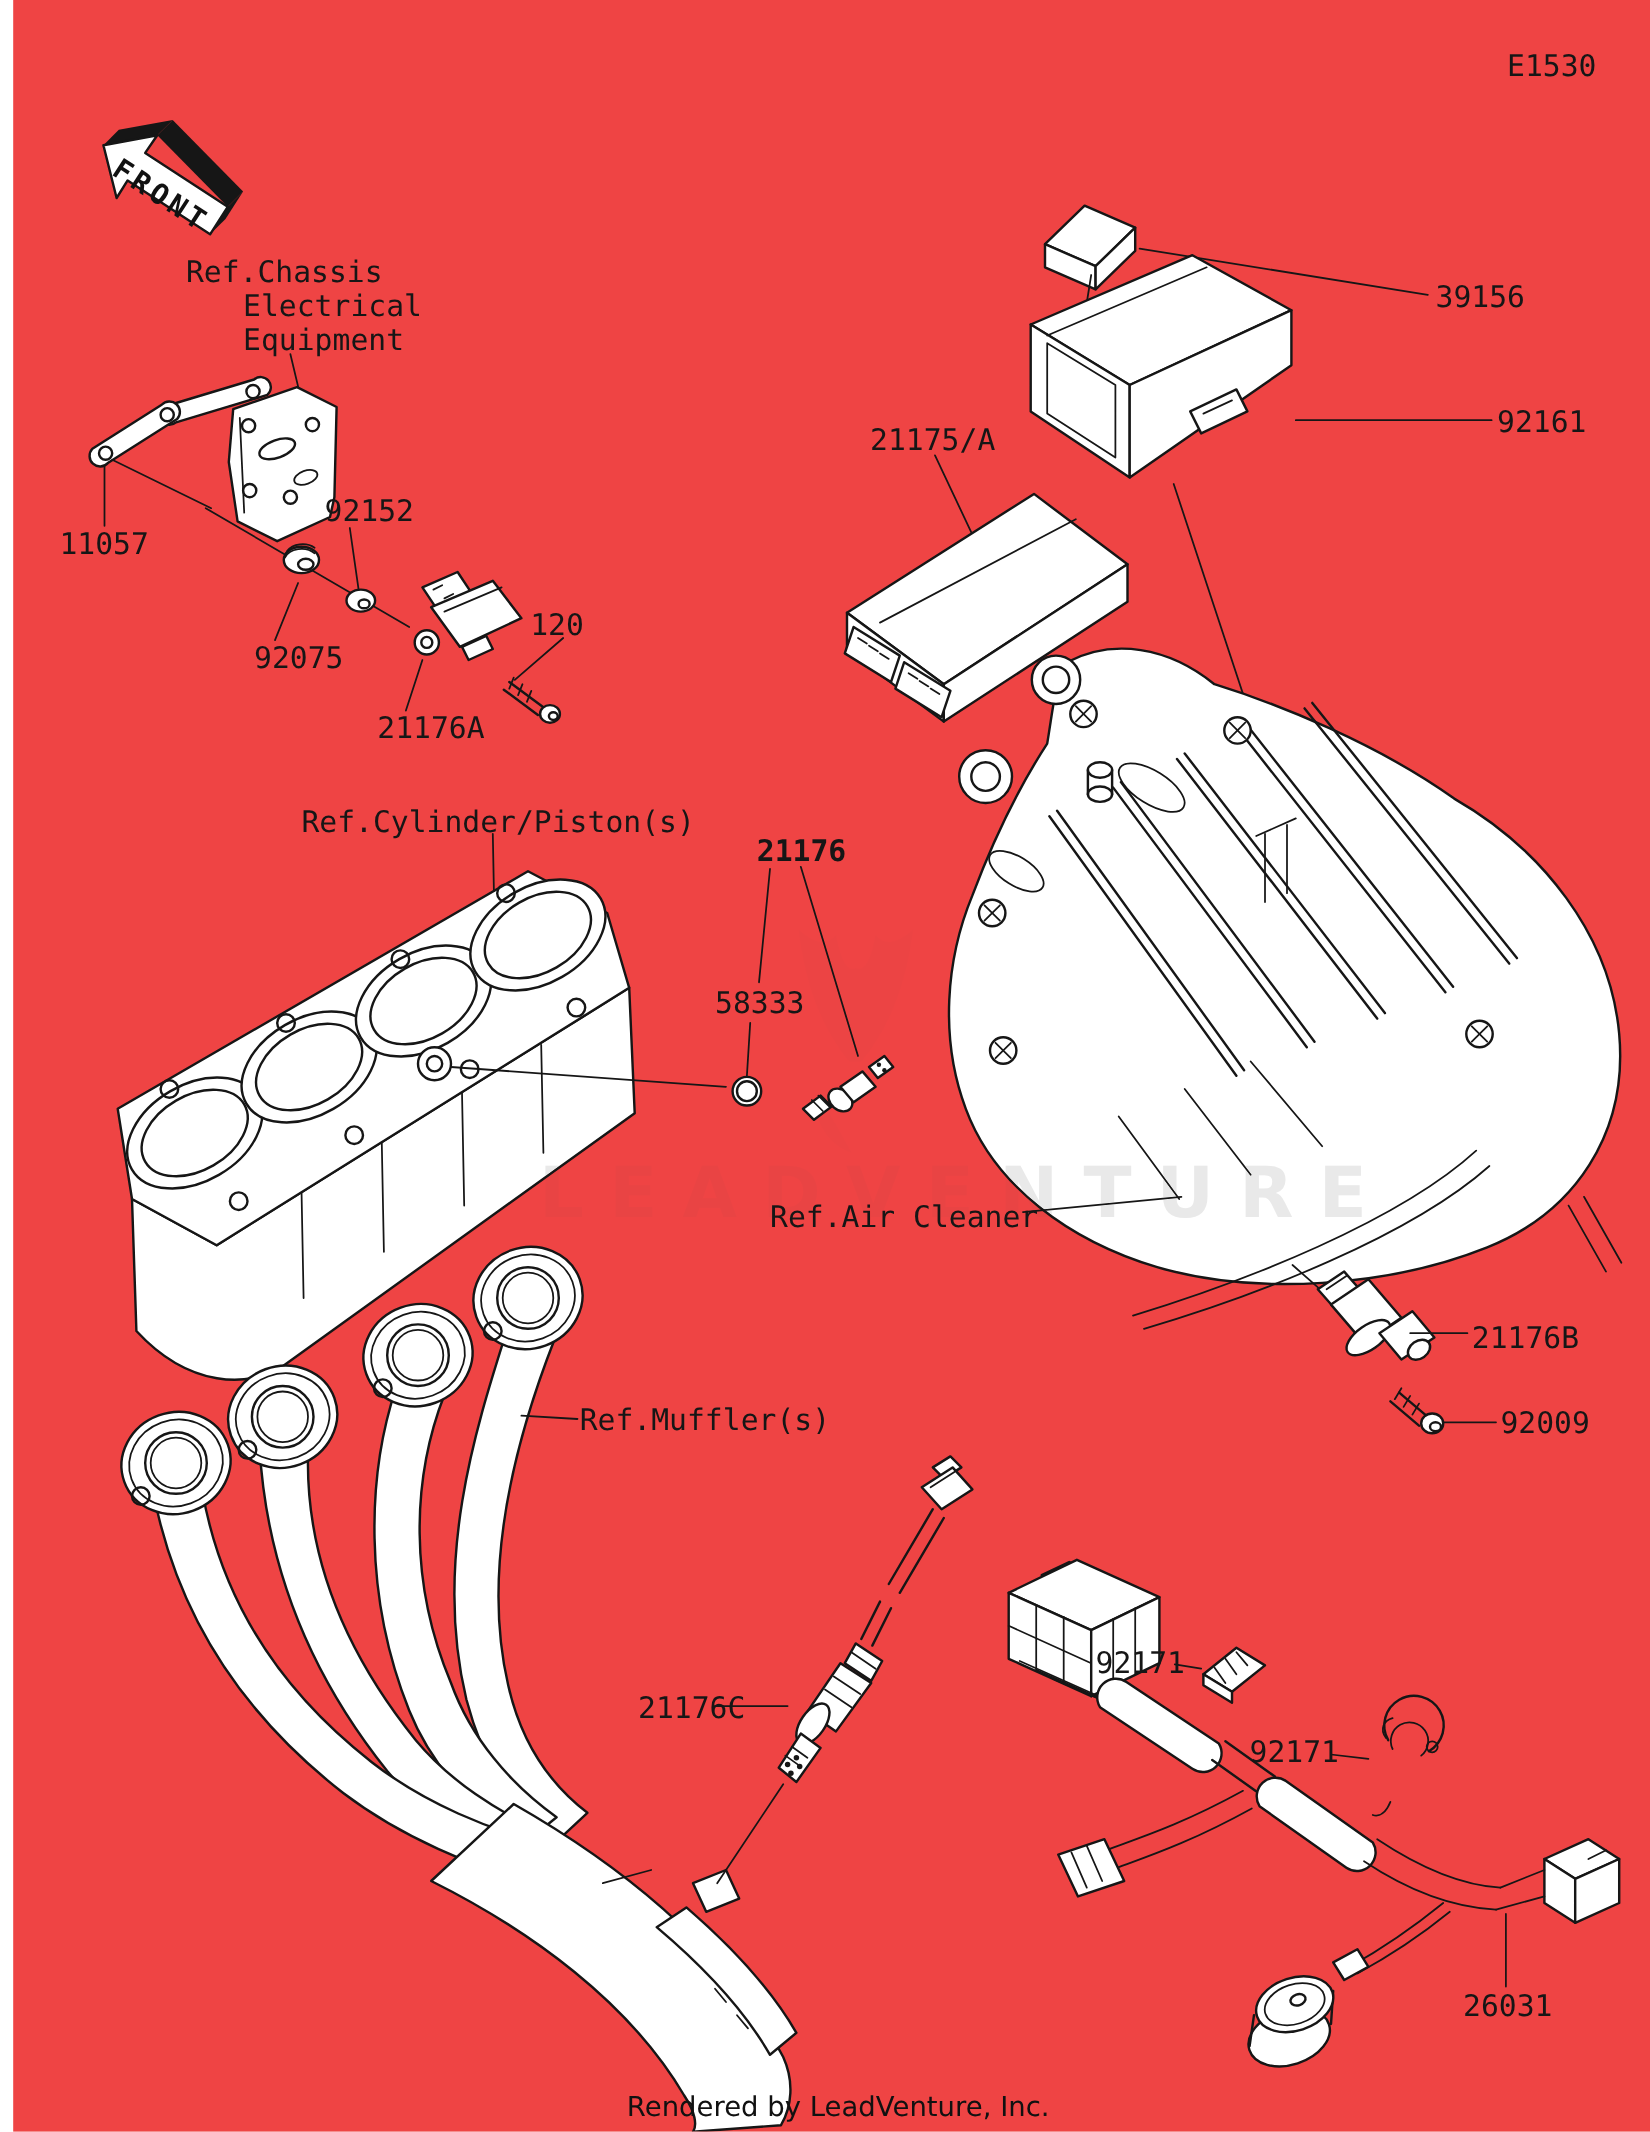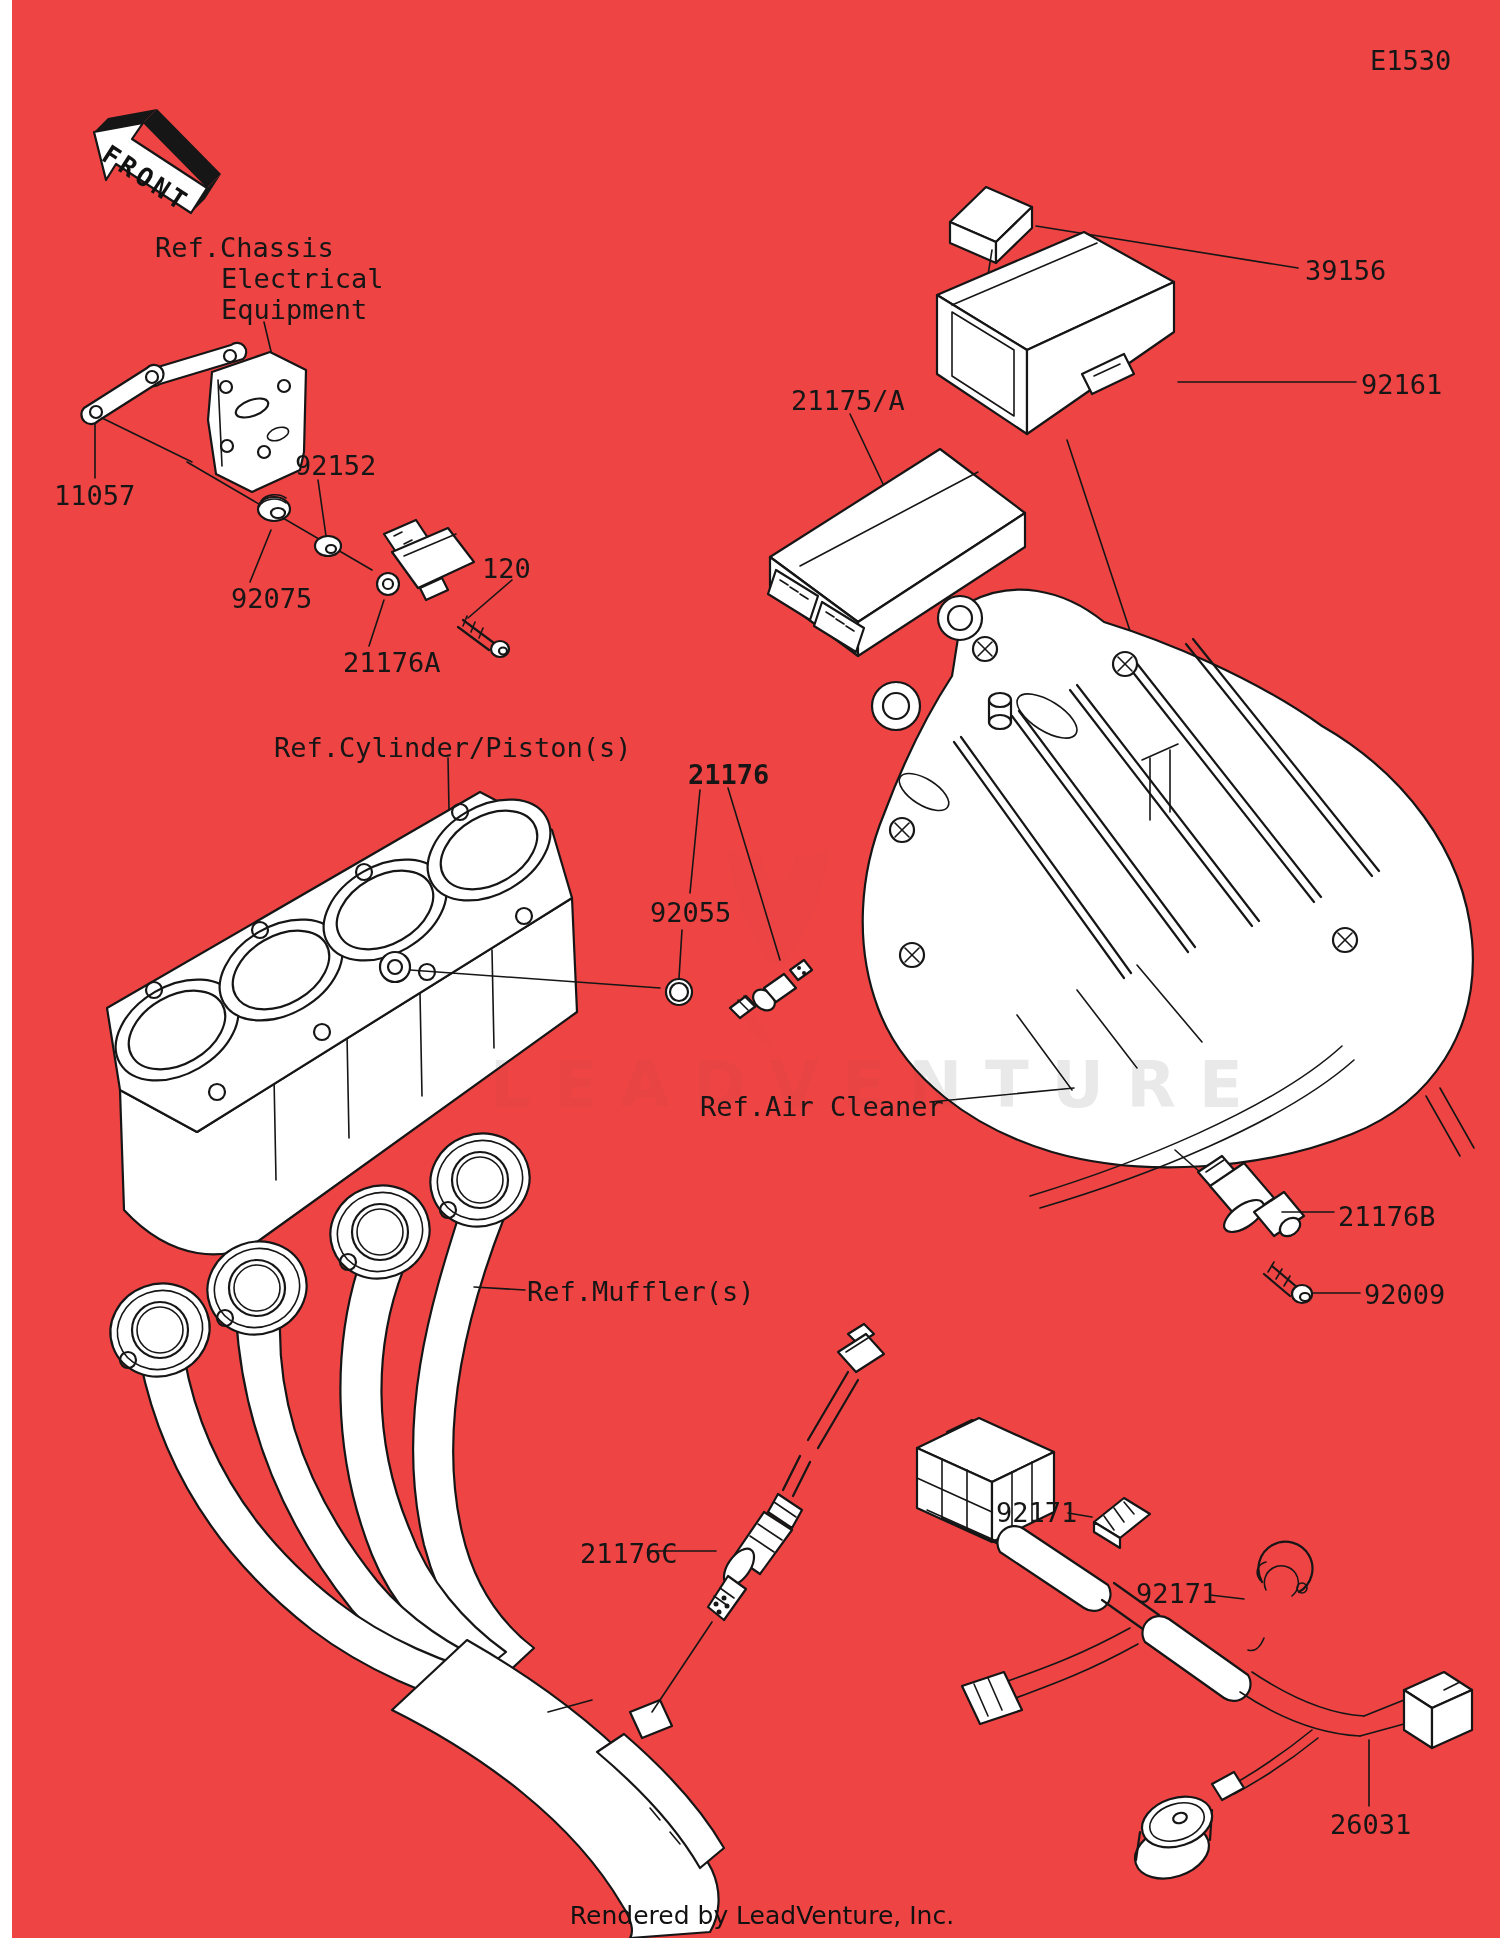--- a/index.html
+++ b/index.html
@@ -373,37 +373,37 @@
 
     <g>
       <line class="thin" x1="918" y1="1102" x2="1062" y2="1088"></line>
     </g>
   </svg>
 
   <div class="lbl" style="left:1358px;top:46px;">E1530</div>
 
   <div class="front-label">FRONT</div>
 
-  <div class="lbl" style="left:143px;top:233px;">Ref.Chassis</div>
+  <div class="lbl" style="left:157px;top:233px;">Ref.Chassis</div>
   <div class="lbl" style="left:209px;top:264px;">Electrical</div>
   <div class="lbl" style="left:209px;top:295px;">Equipment</div>
 
   <div class="lbl" style="left:283px;top:451px;">92152</div>
   <div class="lbl" style="left:42px;top:481px;">11057</div>
   <div class="lbl" style="left:219px;top:584px;">92075</div>
   <div class="lbl" style="left:331px;top:648px;">21176A</div>
   <div class="lbl" style="left:470px;top:554px;">120</div>
 
   <div class="lbl" style="left:779px;top:386px;">21175/A</div>
   <div class="lbl" style="left:1293px;top:256px;">39156</div>
   <div class="lbl" style="left:1349px;top:370px;">92161</div>
 
   <div class="lbl" style="left:262px;top:733px;">Ref.Cylinder/Piston(s)</div>
   <div class="lbl" style="left:676px;top:760px;font-weight:bold;">21176</div>
-  <div class="lbl" style="left:638px;top:898px;">92055</div>
+  <div class="lbl" style="left:638px;top:898px;">58333</div>
 
   <div class="lbl" style="left:688px;top:1092px;">Ref.Air Cleaner</div>
   <div class="lbl" style="left:1326px;top:1202px;">21176B</div>
   <div class="lbl" style="left:1352px;top:1280px;">92009</div>
 
   <div class="lbl" style="left:515px;top:1277px;">Ref.Muffler(s)</div>
   <div class="lbl" style="left:568px;top:1539px;">21176C</div>
 
   <div class="lbl" style="left:984px;top:1498px;">92171</div>
   <div class="lbl" style="left:1124px;top:1579px;">92171</div>

